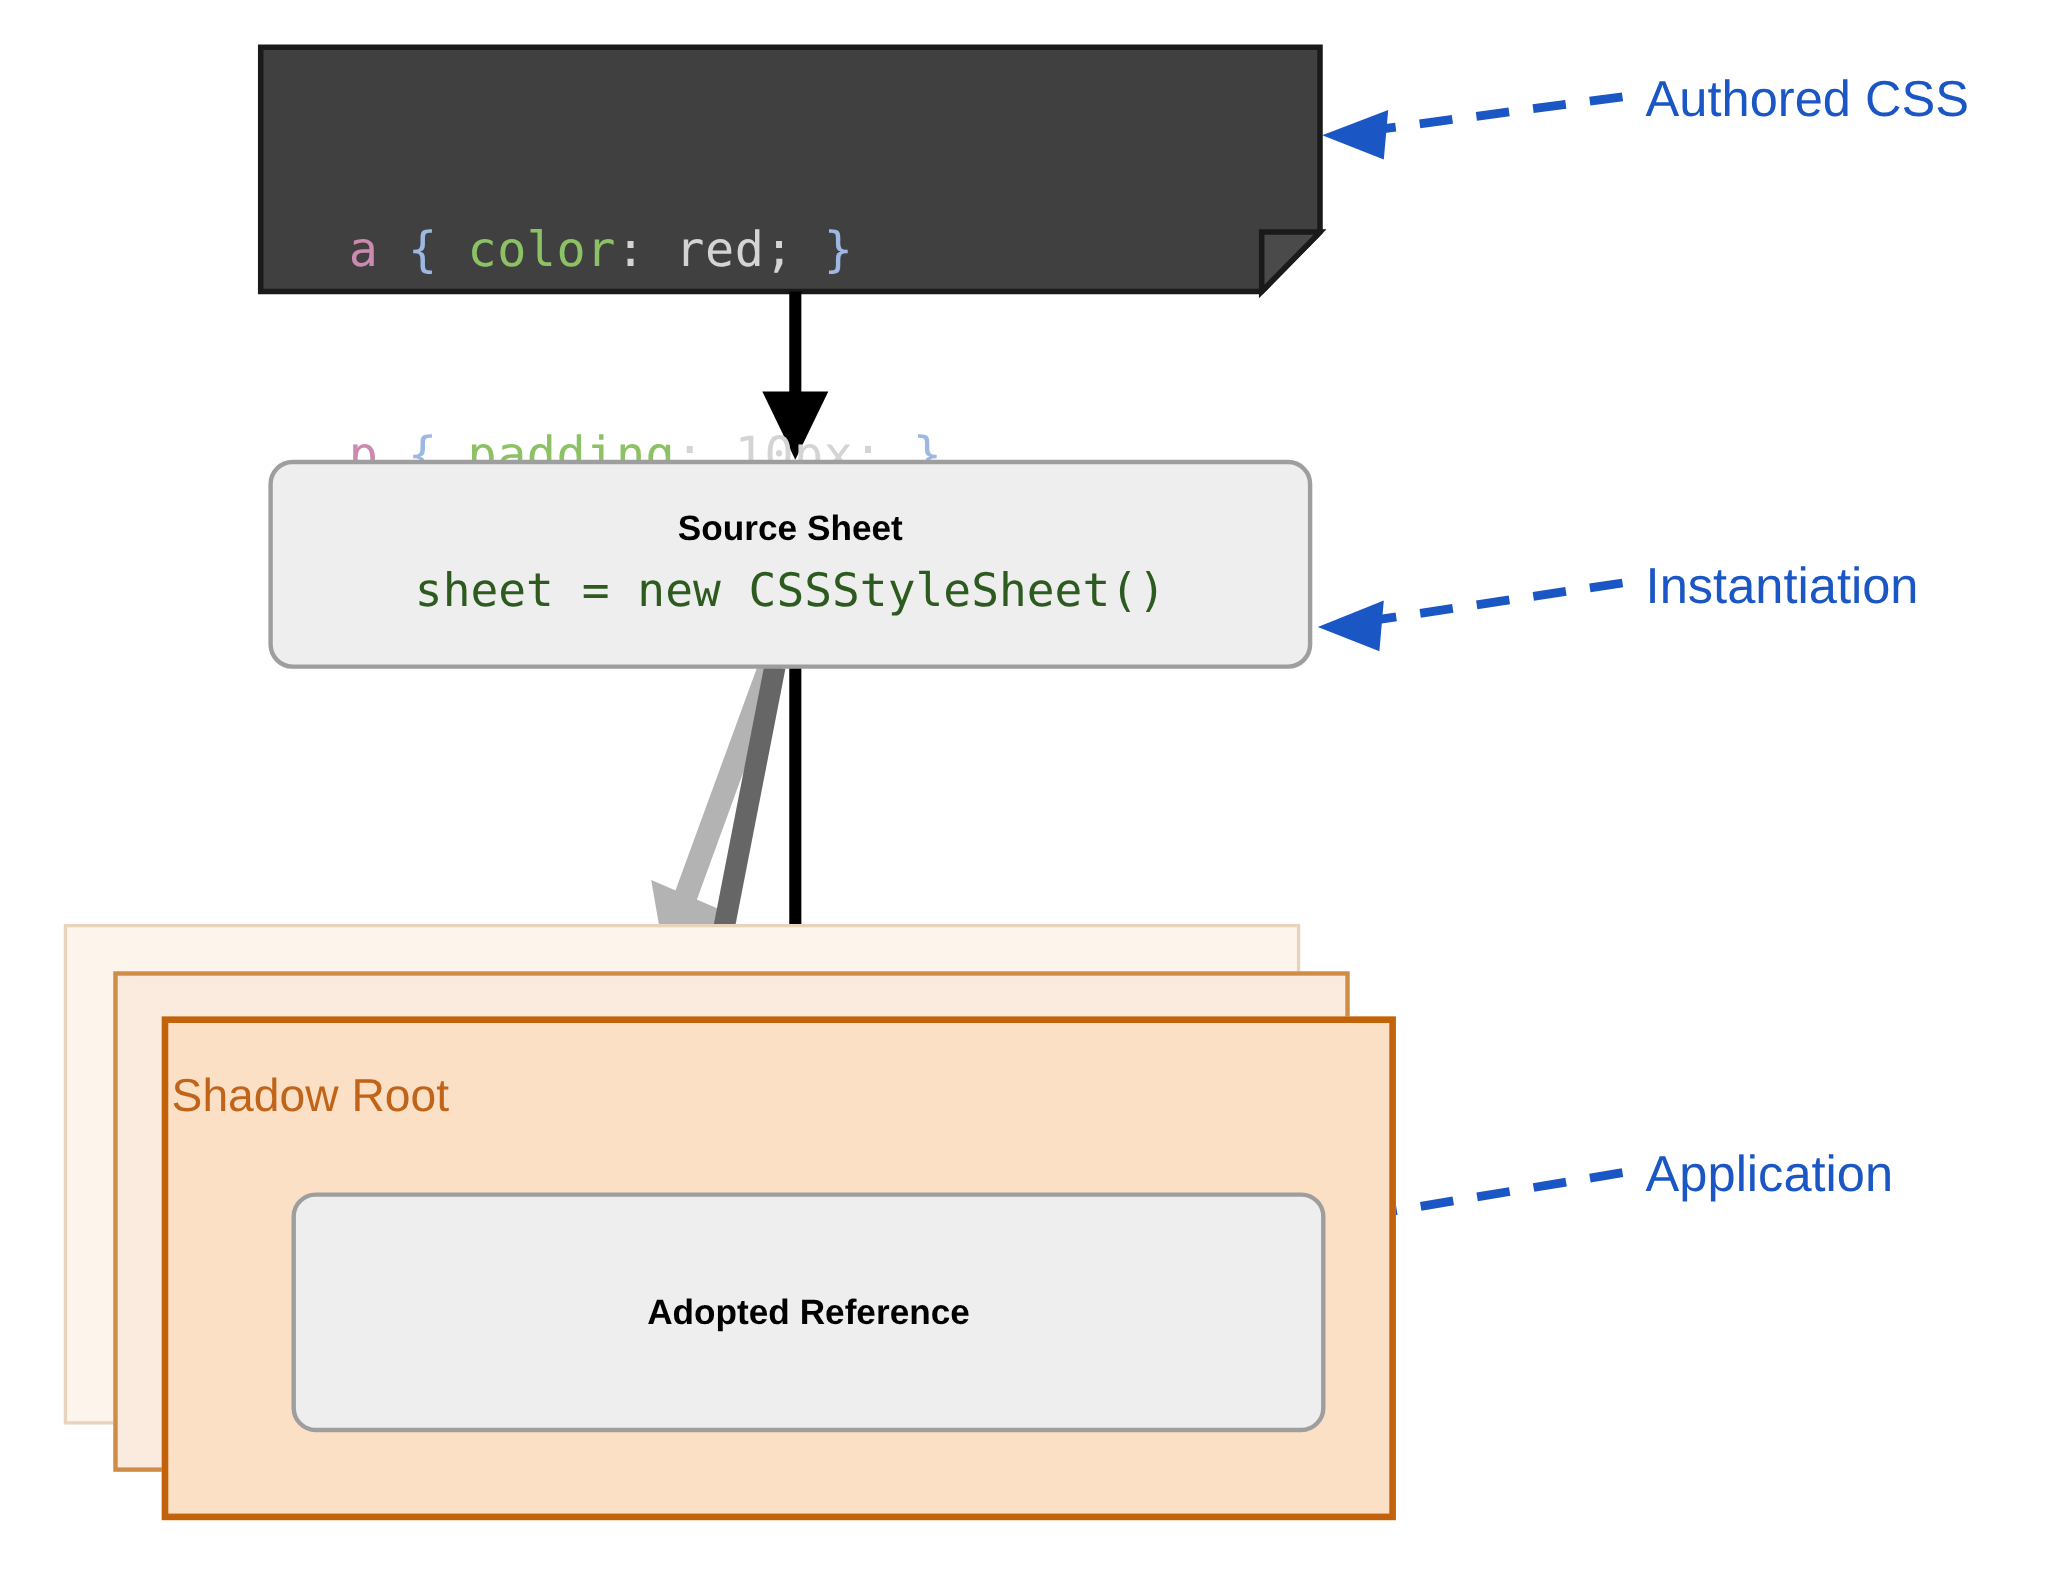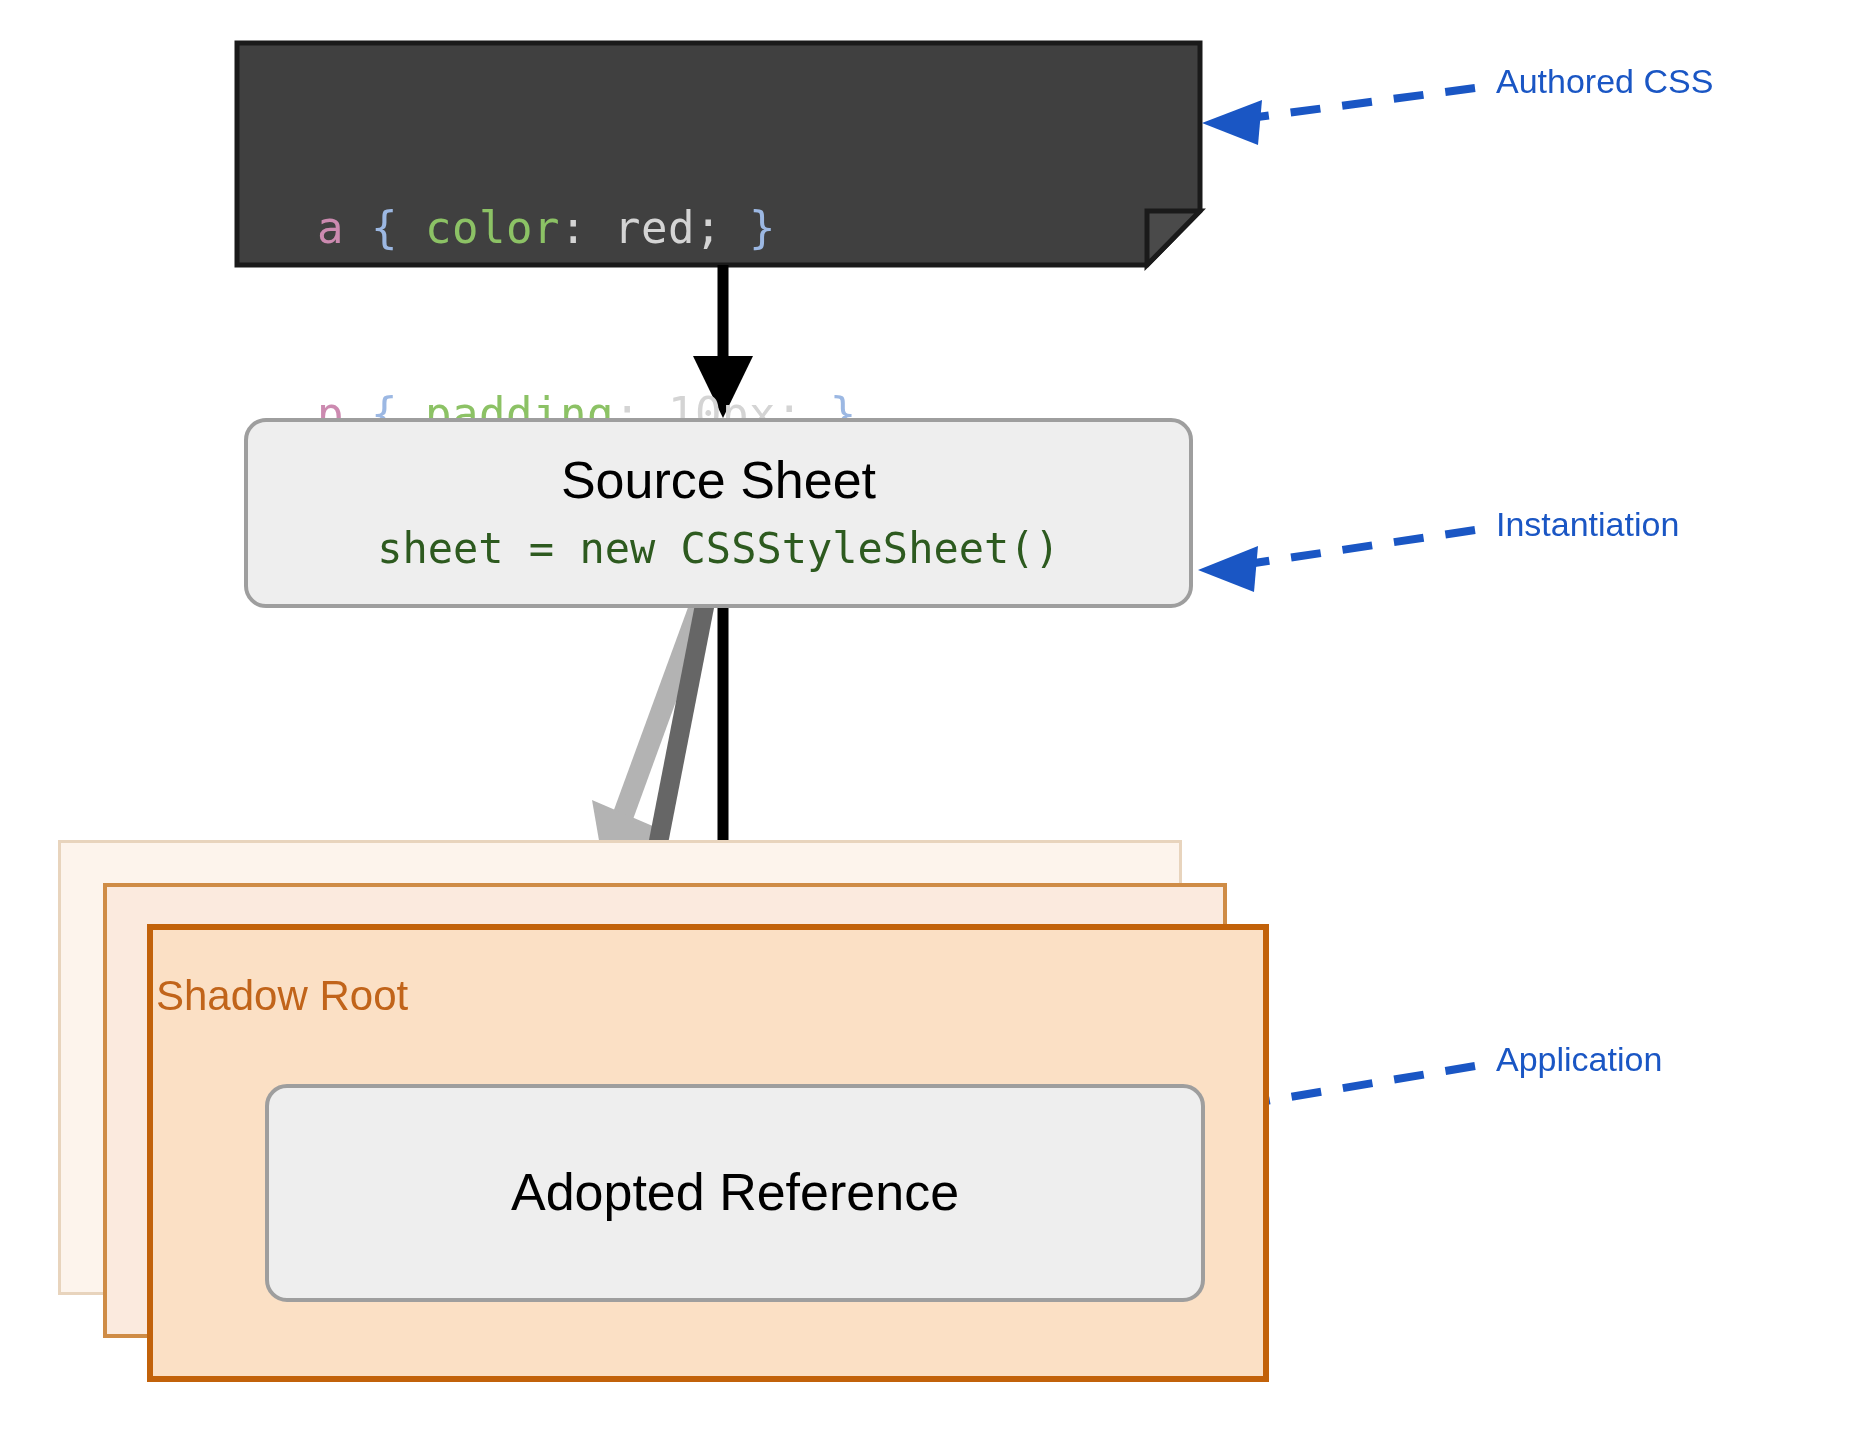--- a/index.html
+++ b/index.html
@@ -60,22 +60,22 @@
     border: 4px solid #9e9e9e;
     border-radius: 22px;
     box-sizing: border-box;
     display: flex;
     flex-direction: column;
     align-items: center;
     justify-content: center;
   }
   .node .node-title {
     font-family: "Liberation Sans", sans-serif;
-    font-size: 52px;
-    font-weight: 400;
+    font-size: 32px;
+    font-weight: 700;
     color: #000000;
     line-height: 1.15;
     text-align: right;
   }
   .node .node-code {
     font-family: "DejaVu Sans Mono", "Liberation Mono", monospace;
     font-size: 42px;
     color: #2d5a1f;
     line-height: 1.25;
     text-align: center;
@@ -135,21 +135,21 @@
     font-family: "Liberation Sans", sans-serif;
     font-size: 42px;
     color: #c1641a;
     white-space: nowrap;
   }
 
   
   .annotation {
     position: absolute;
     font-family: "Liberation Sans", sans-serif;
-    font-size: 34px;
+    font-size: 46px;
     color: #1a56c4;
     white-space: nowrap;
   }
   #anno-authored     { left: 1496px; top: 62px; }
   #anno-instantiation{ left: 1496px; top: 505px; }
   #anno-application  { left: 1496px; top: 1040px; }
 </style>
 </head>
 <body>
 

